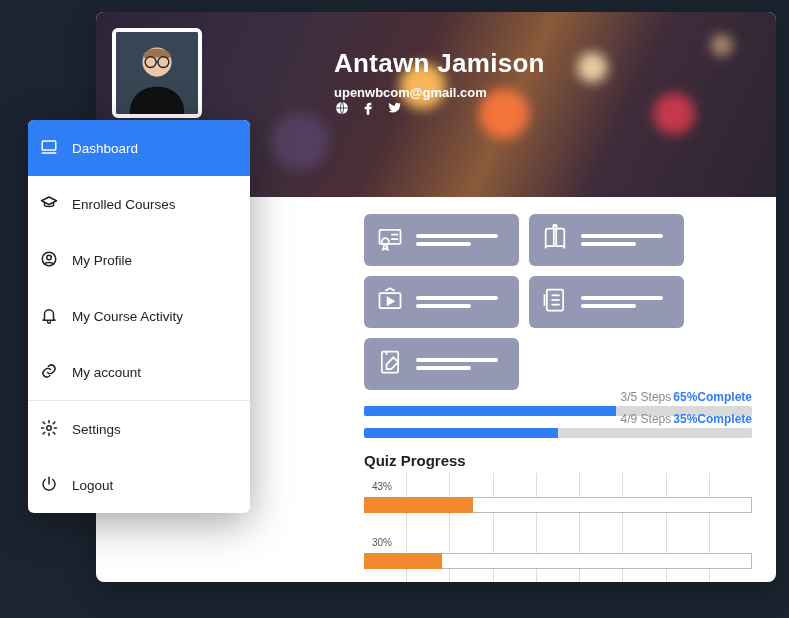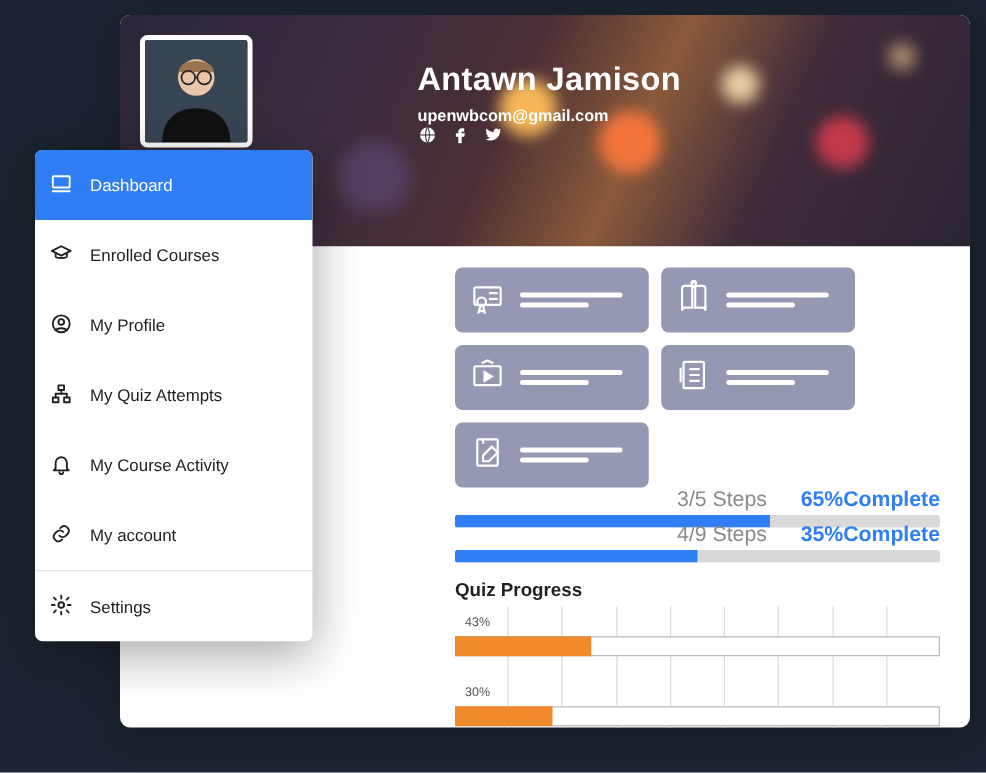--- a/index.html
+++ b/index.html
@@ -23,21 +23,21 @@
 .hero-social svg{width:16px;height:16px;fill:#fff}
 .main{position:absolute;left:260px;top:190px;right:16px;padding:12px 8px 0 8px}
 .tiles{display:flex;flex-wrap:wrap;gap:10px;margin-bottom:18px}
 .tile{flex:0 0 155px;height:52px;background:#9498b3;border-radius:6px;display:flex;align-items:center;padding:0 12px;gap:12px}
 .tile svg{width:28px;height:28px;stroke:#fff;fill:none;stroke-width:1.5}
 .tile .tl{flex:1}
 .tile .tl i{display:block;height:4px;border-radius:3px;background:#fff;margin:4px 0}
 .tile .tl i:nth-child(1){width:90%}
 .tile .tl i:nth-child(2){width:60%}
 .sect-h{font-size:15px;font-weight:700;color:#222;margin:4px 0 2px}
-.row-meta{display:flex;justify-content:flex-end;gap:27px;font-size:17px;align-items:center;margin-top:-18px;margin-bottom:2px}
+.row-meta{display:flex;justify-content:flex-end;gap:2px;font-size:12px;align-items:center;margin-top:-18px;margin-bottom:2px}
 .row-meta .steps{color:#8a8a8a}
 .row-meta .pct{color:#2f7ef6;font-weight:600}
 .bar{height:10px;width:100%;background:#d9d9d9;border-radius:2px;overflow:hidden;margin-bottom:14px}
 .bar>div{height:100%;background:#2f7ef6}
 .quiz-area{position:relative;height:120px;margin-top:4px}
 .cols{position:absolute;inset:0;display:flex}
 .cols div{flex:1;border-left:1px solid #dcdcdc}
 .cols div:first-child{border-left:none}
 .qrow{position:absolute;left:0;right:0;height:46px}
 .qrow.q1{top:6px}
@@ -216,42 +216,40 @@
     <div class="sb-item">
       <span><svg viewBox="0 0 24 24">
           <circle cx="12" cy="12" r="9"></circle>
           <circle cx="12" cy="10" r="3"></circle>
           <path d="M6 19c1.5-3 10.5-3 12 0"></path>
         </svg></span>
       <span>My Profile</span>
     </div>
     <div class="sb-item">
       <span><svg viewBox="0 0 24 24">
-          <rect x="9" y="3" width="6" height="5"></rect>
-          <rect x="3" y="16" width="6" height="5"></rect>
-          <rect x="15" y="16" width="6" height="5"></rect>
-          <path d="M12 8v4M12 12H6v4M12 12h6v4"></path>
-        </svg></span>
-      <span>My Quiz Attempts</span>
-    </div>
-    <div class="sb-item">
-      <span><svg viewBox="0 0 24 24">
           <path d="M6 17V11a6 6 0 1 1 12 0v6l2 2H4z"></path>
           <path d="M10 21a2 2 0 0 0 4 0"></path>
         </svg></span>
       <span>My Course Activity</span>
     </div>
     <div class="sb-item">
       <span><svg viewBox="0 0 24 24">
           <path d="M10 14a5 5 0 0 0 7 0l2-2a5 5 0 0 0-7-7l-1 1"></path>
           <path d="M14 10a5 5 0 0 0-7 0l-2 2a5 5 0 0 0 7 7l1-1"></path>
         </svg></span>
       <span>My account</span>
     </div>
     <div class="sb-sep"></div>
     <div class="sb-item">
       <span><svg viewBox="0 0 24 24">
           <circle cx="12" cy="12" r="3"></circle>
           <path d="M12 2v3M12 19v3M4.2 4.2l2.1 2.1M17.7 17.7l2.1 2.1M2 12h3M19 12h3M4.2 19.8l2.1-2.1M17.7 6.3l2.1-2.1"></path>
         </svg></span>
       <span>Settings</span>
     </div>
+    <div class="sb-item">
+      <span><svg viewBox="0 0 24 24">
+          <path d="M12 3v9"></path>
+          <path d="M7 6a8 8 0 1 0 10 0"></path>
+        </svg></span>
+      <span>Logout</span>
+    </div>
   </div>
 
 </body></html>

